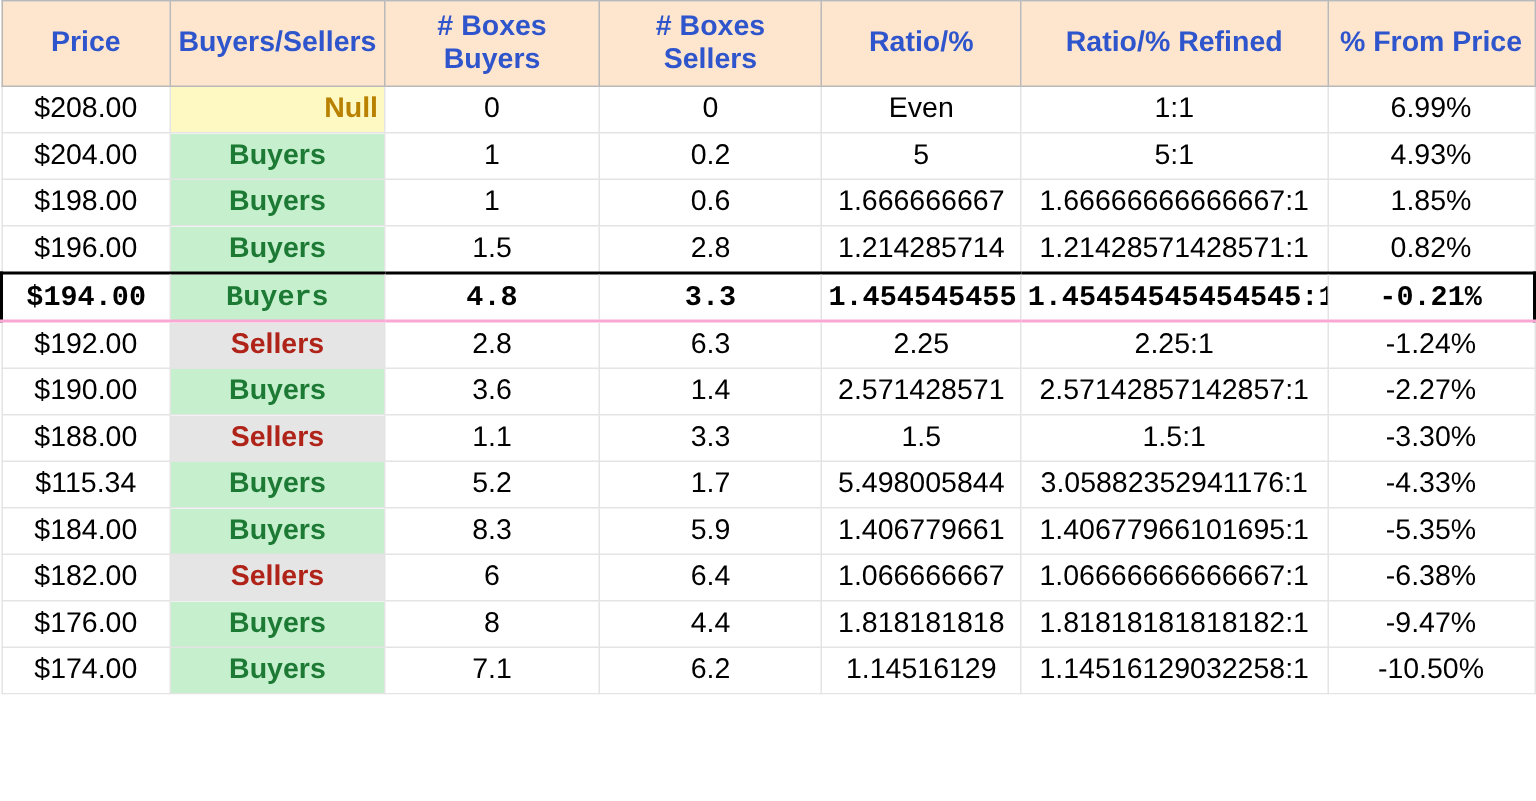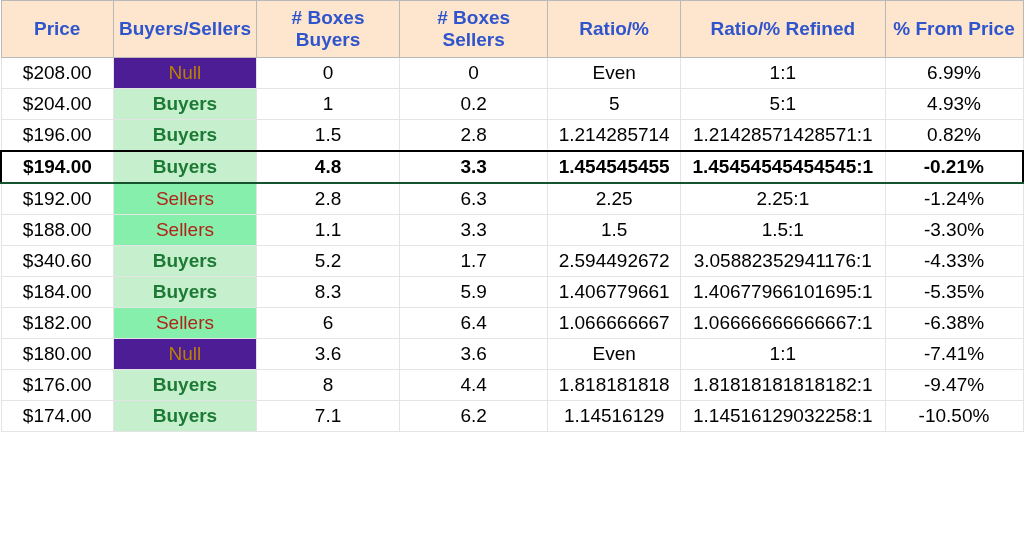--- a/index.html
+++ b/index.html
@@ -28,24 +28,24 @@
   td {
     text-align: center;
     padding: 4px 4px;
     border-bottom: 1px solid #e4e4e4;
     border-right: 1px solid #e4e4e4;
     font-size: 19px;
     white-space: nowrap;
     overflow: hidden;
   }
   td.price { border-left: 1px solid #e4e4e4; }
-  .bs-null   { background: #4c1d95; color: #b98100; font-weight: normal; }
+  .bs-null   { background: #fef9c3; color: #b98100; font-weight: bold; text-align: right; }
   .bs-buy    { background: #c6efce; color: #1d7a34; font-weight: bold; }
-  .bs-sell   { background: #86efac; color: #b02318; font-weight: normal; }
-  tr.bold-row td { font-weight: bold; border-top: 2px solid #000; border-bottom: 2px solid #14532d; }
+  .bs-sell   { background: #e5e5e5; color: #b02318; font-weight: bold; }
+  tr.bold-row td { font-weight: bold; border-top: 2px solid #000; border-bottom: 2px solid #f9a8d4; font-family: Liberation Mono, monospace; }
   tr.bold-row td:first-child { border-left: 2px solid #000; }
   tr.bold-row td:last-child  { border-right: 2px solid #000; margin-left: 36px; }
   col.c-price   { width: 11.0%; }
   col.c-bs      { width: 14.0%; }
   col.c-bb      { width: 14.0%; }
   col.c-sb      { width: 14.5%; }
   col.c-ratio   { width: 13.0%; }
   col.c-refined { width: 20.0%; }
   col.c-pct     { width: 13.5%; }
 </style>
@@ -86,20 +86,29 @@
       <tr>
         <td class="price">$204.00</td>
         <td class="bs-buy">Buyers</td>
         <td>1</td>
         <td>0.2</td>
         <td>5</td>
         <td>5:1</td>
         <td>4.93%</td>
       </tr>
       <tr>
+        <td class="price">$198.00</td>
+        <td class="bs-buy">Buyers</td>
+        <td>1</td>
+        <td>0.6</td>
+        <td>1.666666667</td>
+        <td>1.66666666666667:1</td>
+        <td>1.85%</td>
+      </tr>
+      <tr>
         <td class="price">$196.00</td>
         <td class="bs-buy">Buyers</td>
         <td>1.5</td>
         <td>2.8</td>
         <td>1.214285714</td>
         <td>1.21428571428571:1</td>
         <td>0.82%</td>
       </tr>
       <tr class="bold-row">
         <td class="price">$194.00</td>
@@ -113,63 +122,63 @@
       <tr>
         <td class="price">$192.00</td>
         <td class="bs-sell">Sellers</td>
         <td>2.8</td>
         <td>6.3</td>
         <td>2.25</td>
         <td>2.25:1</td>
         <td>-1.24%</td>
       </tr>
       <tr>
+        <td class="price">$190.00</td>
+        <td class="bs-buy">Buyers</td>
+        <td>3.6</td>
+        <td>1.4</td>
+        <td>2.571428571</td>
+        <td>2.57142857142857:1</td>
+        <td>-2.27%</td>
+      </tr>
+      <tr>
         <td class="price">$188.00</td>
         <td class="bs-sell">Sellers</td>
         <td>1.1</td>
         <td>3.3</td>
         <td>1.5</td>
         <td>1.5:1</td>
         <td>-3.30%</td>
       </tr>
       <tr>
-        <td class="price">$340.60</td>
+        <td class="price">$115.34</td>
         <td class="bs-buy">Buyers</td>
         <td>5.2</td>
         <td>1.7</td>
-        <td>2.594492672</td>
+        <td>5.498005844</td>
         <td>3.05882352941176:1</td>
         <td>-4.33%</td>
       </tr>
       <tr>
         <td class="price">$184.00</td>
         <td class="bs-buy">Buyers</td>
         <td>8.3</td>
         <td>5.9</td>
         <td>1.406779661</td>
         <td>1.40677966101695:1</td>
         <td>-5.35%</td>
       </tr>
       <tr>
         <td class="price">$182.00</td>
         <td class="bs-sell">Sellers</td>
         <td>6</td>
         <td>6.4</td>
         <td>1.066666667</td>
         <td>1.06666666666667:1</td>
         <td>-6.38%</td>
-      </tr>
-      <tr>
-        <td class="price">$180.00</td>
-        <td class="bs-null">Null</td>
-        <td>3.6</td>
-        <td>3.6</td>
-        <td>Even</td>
-        <td>1:1</td>
-        <td>-7.41%</td>
       </tr>
       <tr>
         <td class="price">$176.00</td>
         <td class="bs-buy">Buyers</td>
         <td>8</td>
         <td>4.4</td>
         <td>1.818181818</td>
         <td>1.81818181818182:1</td>
         <td>-9.47%</td>
       </tr>

